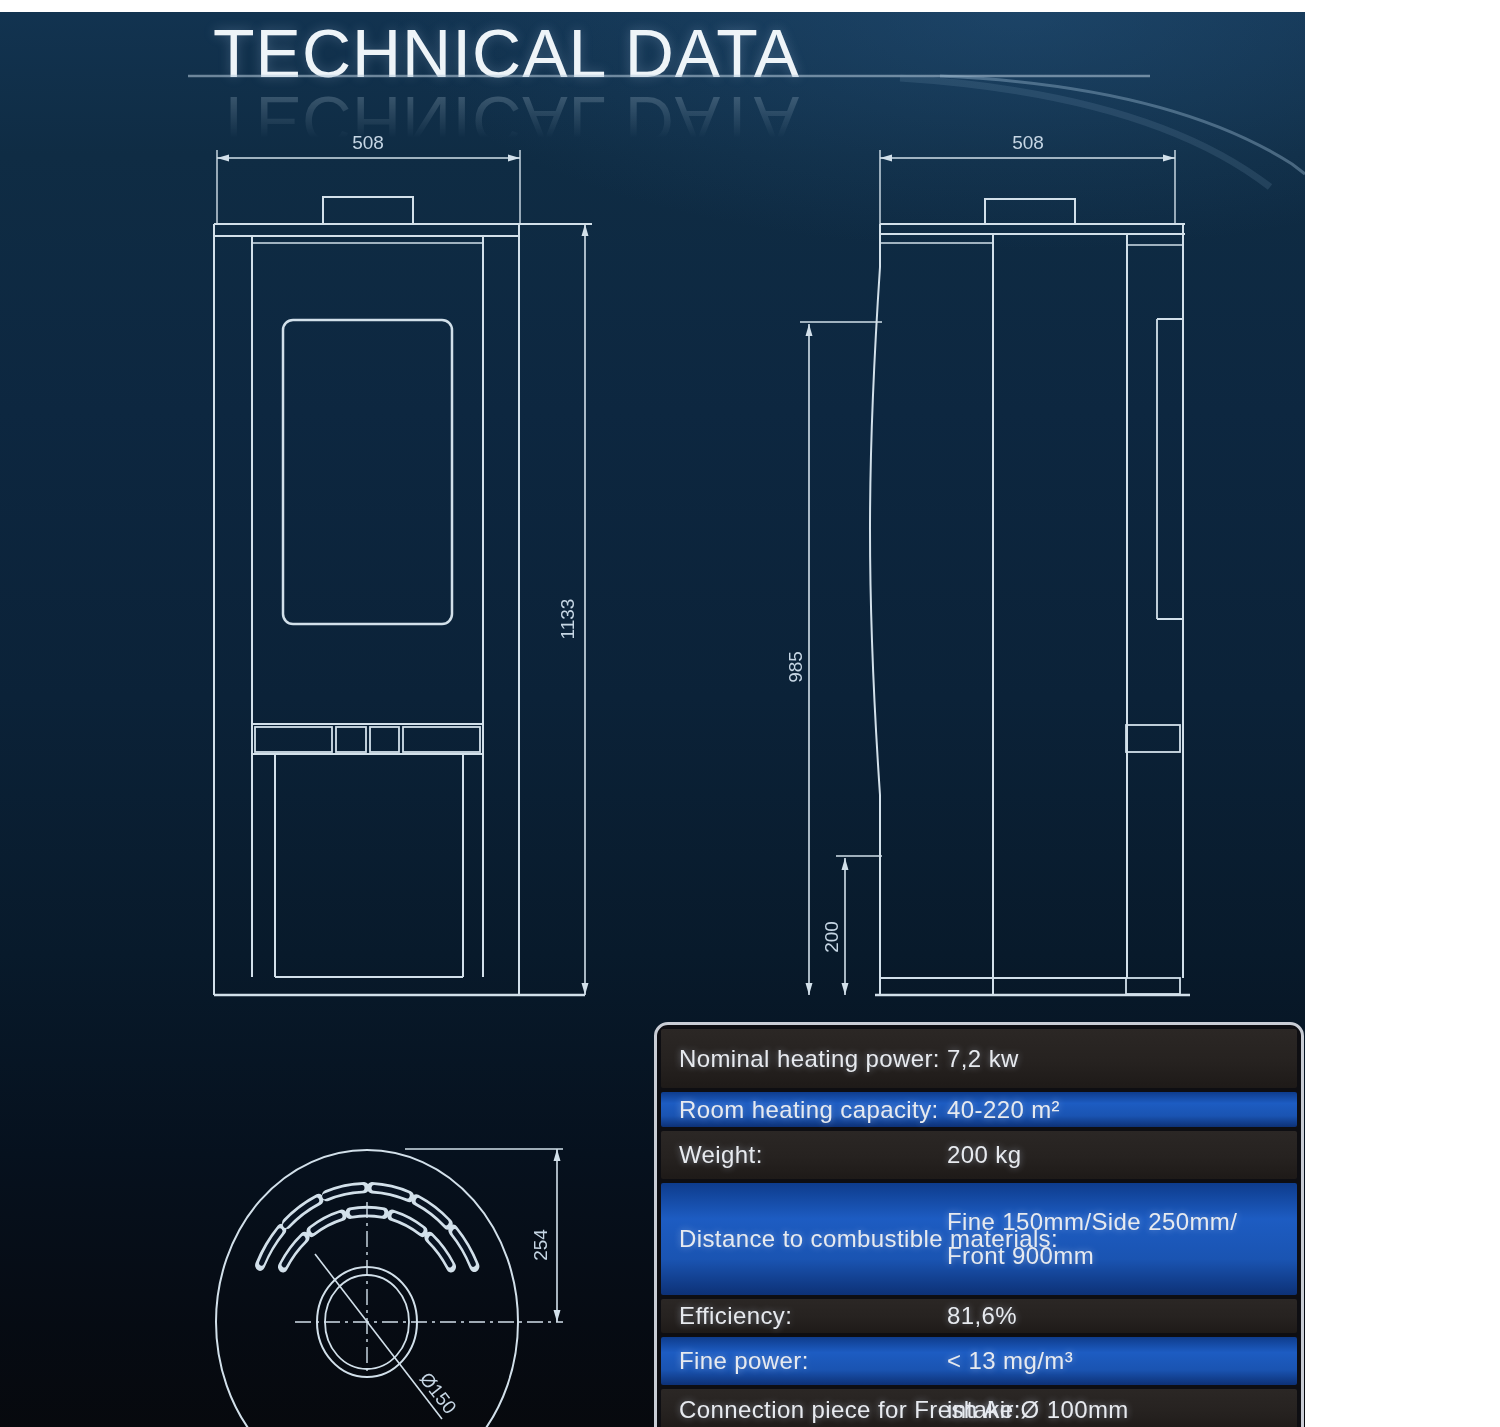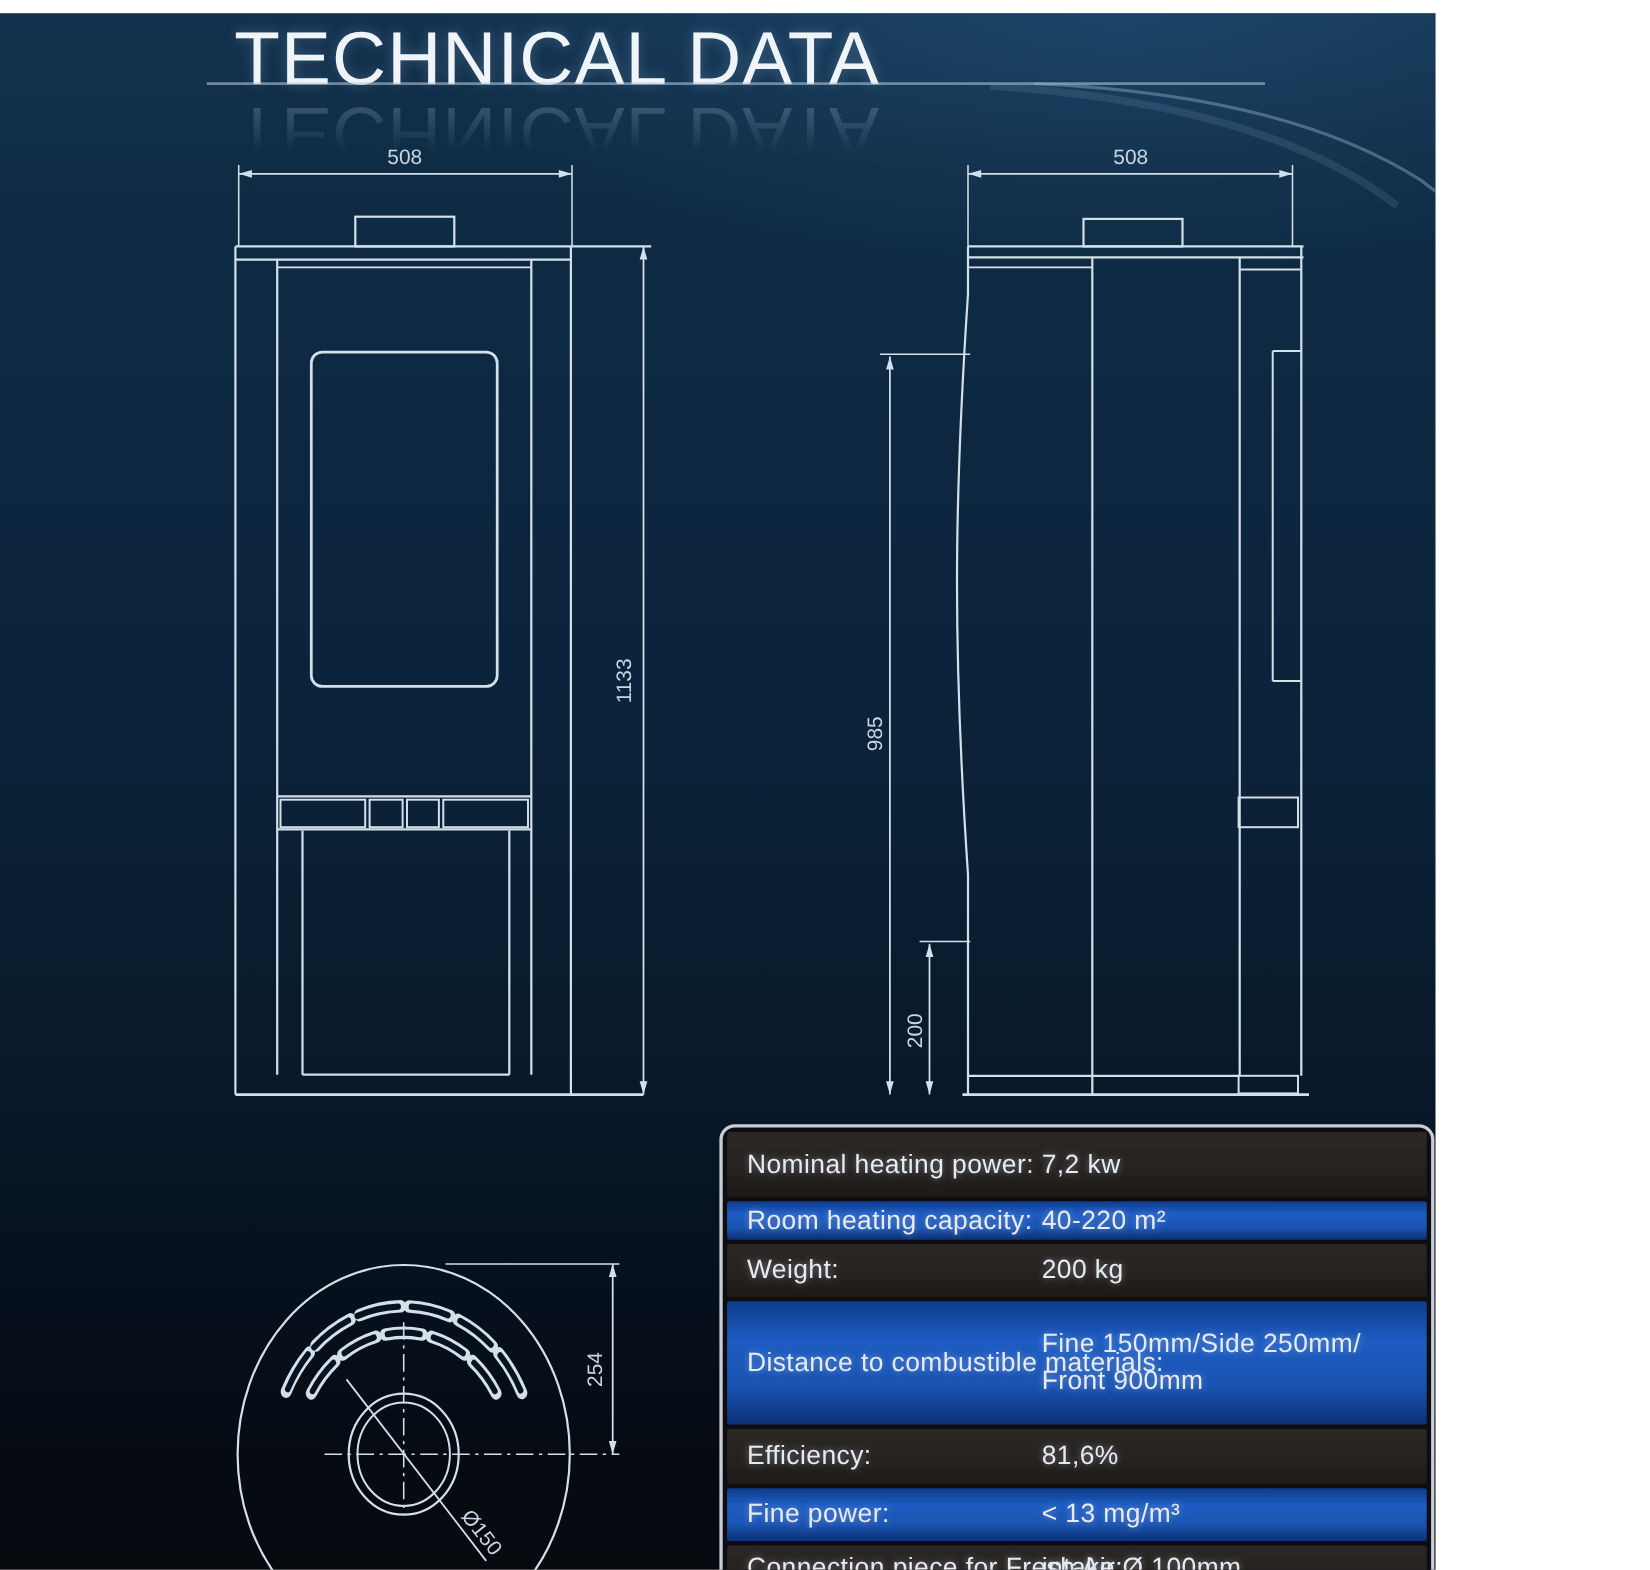--- a/index.html
+++ b/index.html
@@ -199,21 +199,21 @@
       <div class="spec-label">Weight:</div>
       <div class="spec-value">200 kg</div>
     </div>
     <div class="row blue" style="height:112px">
       <div class="spec-label">Distance to combustible materials:</div>
       <div class="spec-value two-line">
         <div>Fine 150mm/Side 250mm/</div>
         <div>Front 900mm</div>
       </div>
     </div>
-    <div class="row dark" style="height:50px">
+    <div class="row dark" style="height:34px">
       <div class="spec-label">Efficiency:</div>
       <div class="spec-value">81,6%</div>
     </div>
     <div class="row blue" style="height:48px">
       <div class="spec-label">Fine power:</div>
       <div class="spec-value">&lt; 13 mg/m³</div>
     </div>
     <div class="row dark" style="height:42px">
       <div class="spec-label">Connection piece for Fresh Air:</div>
       <div class="spec-value">intake Ø 100mm</div>

